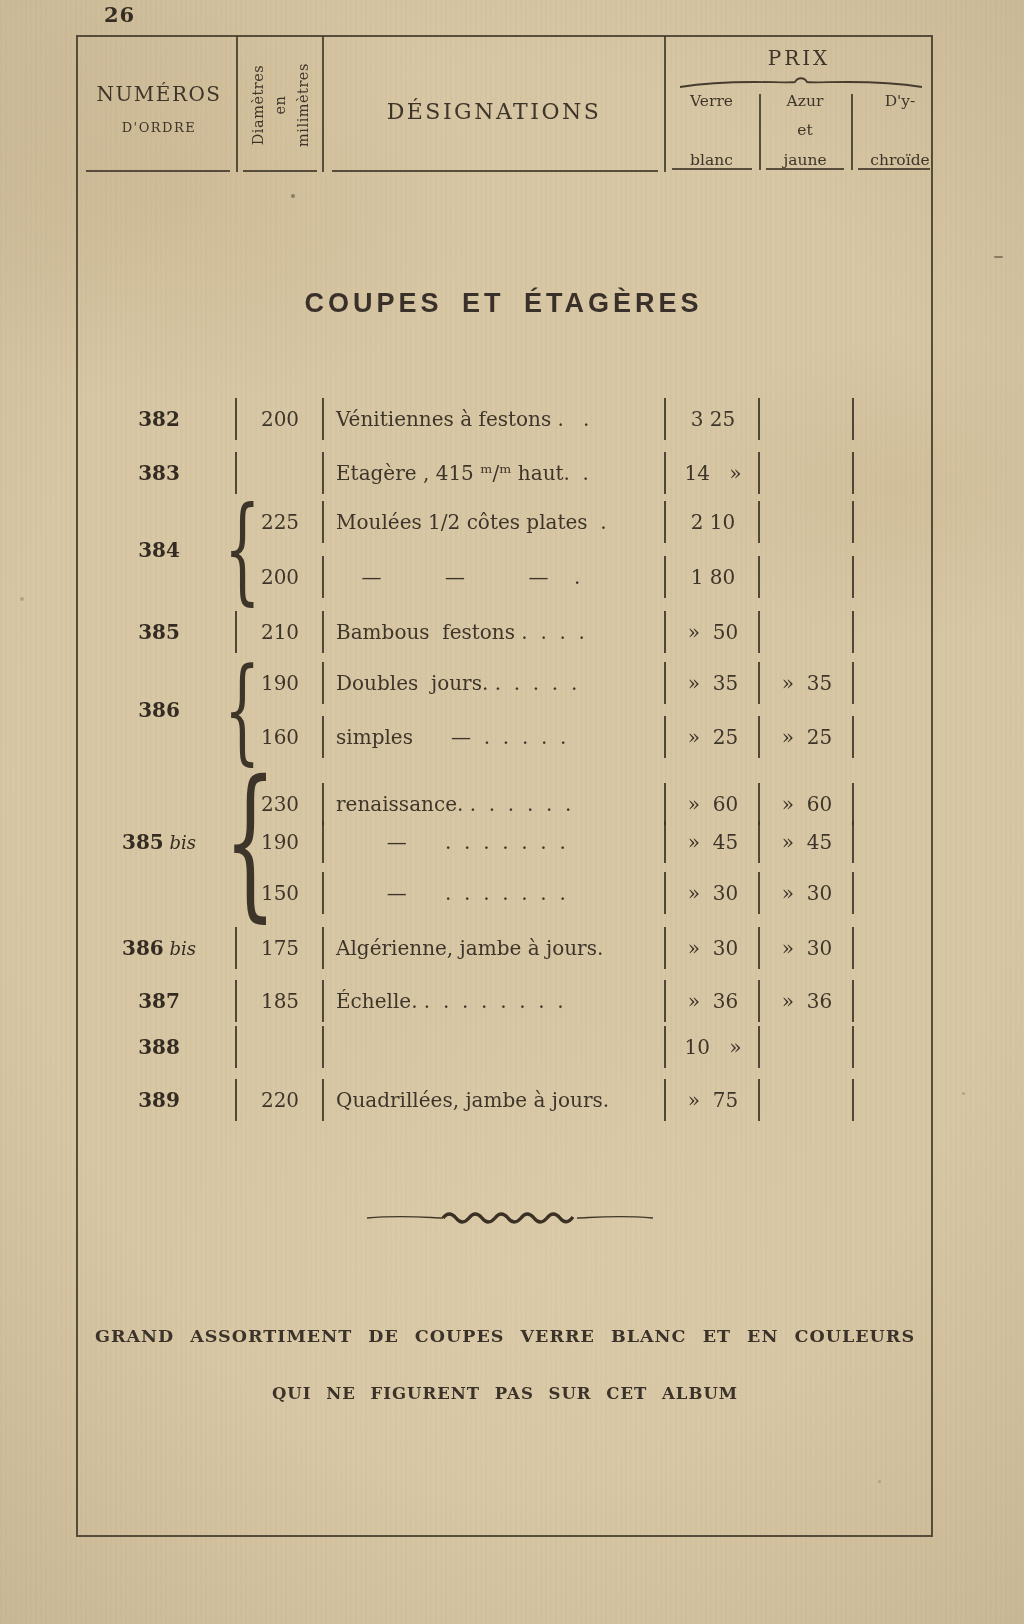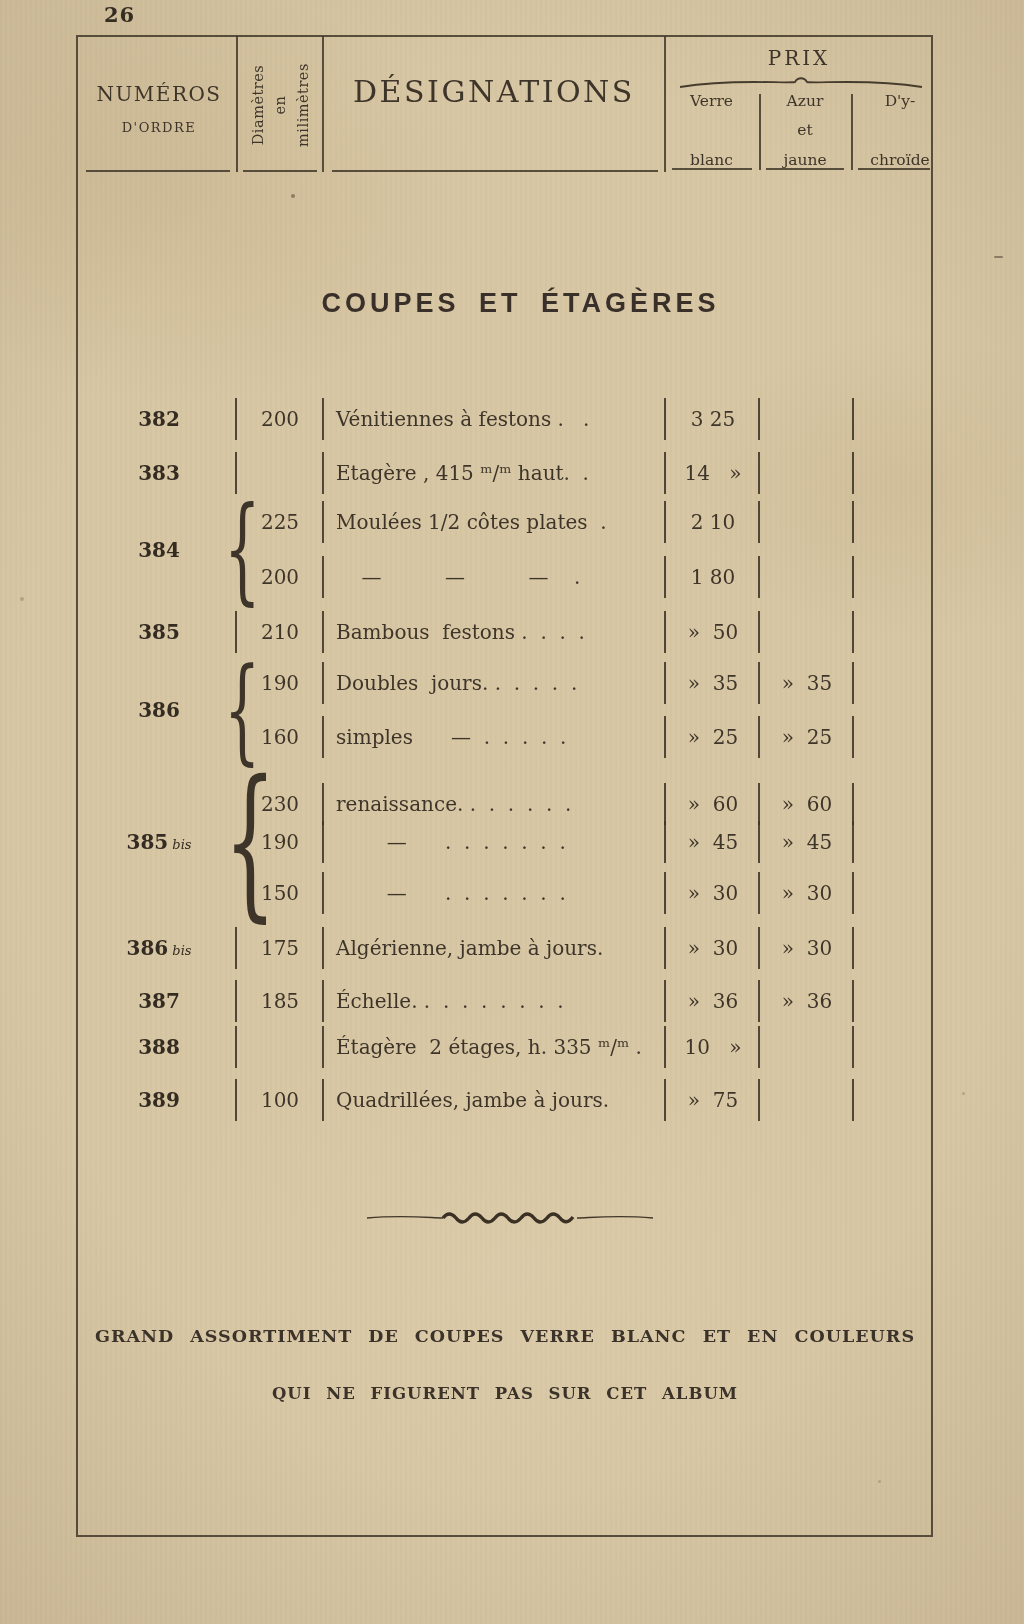--- a/index.html
+++ b/index.html
@@ -20,41 +20,41 @@
   #outer-box{left:76px;top:35px;width:857px;height:1502px;border:2px solid rgba(66,56,42,0.85);box-sizing:border-box;}
   .hv{width:2px;background:rgba(66,56,42,0.85);}
   .hl{height:2px;background:rgba(66,56,42,0.85);}
   
   #page-number{left:104px;top:2px;font-size:21px;font-weight:bold;letter-spacing:1px;color:#352d22;}
   #col-numeros{left:84px;top:68px;width:150px;height:80px;display:flex;flex-direction:column;align-items:center;justify-content:center;gap:14px;}
   #col-numeros .l1{font-size:20px;letter-spacing:1.5px;}
   #col-numeros .l2{font-size:13px;letter-spacing:1.5px;}
   #col-diam{left:239px;top:40px;width:84px;height:130px;}
   #col-diam .rot{position:absolute;left:50%;top:50%;width:130px;transform:translate(-50%,-50%) rotate(-90deg);text-align:center;font-size:14.5px;line-height:1.55;letter-spacing:0.5px;}
-  #col-desig{left:325px;top:24px;width:338px;height:134px;display:flex;align-items:center;justify-content:center;font-size:30px;letter-spacing:2.5px;}
+  #col-desig{left:325px;top:44px;width:338px;height:134px;display:flex;align-items:center;justify-content:center;font-size:22px;letter-spacing:2.5px;}
   #prix-label{left:665px;top:46px;width:268px;text-align:center;font-size:20px;letter-spacing:3px;}
   #prix-brace{left:676px;top:74px;}
   .subcol{top:94px;height:74px;display:flex;flex-direction:column;justify-content:space-between;align-items:center;font-size:15.5px;line-height:1;}
   #subcol-verre{left:667px;width:89px;}
   #subcol-azur{left:761px;width:88px;}
   #subcol-dy{left:853px;width:94px;}
   
-  #section-title{left:92px;top:288px;width:857px;text-align:center;font-family:"Liberation Sans","DejaVu Sans",sans-serif;font-weight:bold;font-size:27px;letter-spacing:4px;word-spacing:8px;color:#39302a;}
+  #section-title{left:75px;top:288px;width:857px;text-align:center;font-family:"Liberation Sans","DejaVu Sans",sans-serif;font-weight:bold;font-size:27px;letter-spacing:4px;word-spacing:8px;color:#39302a;}
   
   .trow{position:absolute;left:76px;width:857px;height:48px;font-size:20px;line-height:48px;}
   .trow .cell{position:absolute;top:0;height:48px;white-space:pre;}
   .trow .dia{left:164px;width:80px;text-align:center;}
   .trow .desc{left:260px;width:330px;text-align:left;}
   .trow .p1{left:594px;width:86px;text-align:center;}
   .trow .p2{left:688px;width:86px;text-align:center;}
   .trow .p3{left:782px;width:70px;text-align:center;}
   .vbar{position:absolute;top:3px;height:42px;width:2px;background:rgba(62,52,40,0.88);}
   .b1{left:159px;}.b2{left:246px;}.b3{left:588px;}.b4{left:682px;}.b5{left:776px;}
   .entry{position:absolute;left:88px;width:142px;height:48px;line-height:48px;text-align:center;font-size:20px;font-weight:bold;color:#342c22;white-space:pre;}
-  .entry .entry-suffix{font-weight:normal;font-style:italic;font-size:13px;}
+  .entry .entry-suffix{font-weight:normal;font-style:italic;font-size:18px;}
   .brace{position:absolute;left:216px;width:32px;text-align:center;color:#3e352a;overflow:visible;}
   .brace-glyph{display:block;font-family:"DejaVu Serif",serif;transform:scaleX(0.5);transform-origin:center;}
   
   #ornament{left:365px;top:1206px;}
   #footer-line1{left:80px;top:1326px;width:850px;text-align:center;font-size:17.5px;font-weight:bold;letter-spacing:1px;word-spacing:9px;color:#3b322a;}
   #footer-line2{left:80px;top:1384px;width:850px;text-align:center;font-size:16.5px;font-weight:bold;letter-spacing:1px;word-spacing:8px;color:#3b322a;}
   .speck{position:absolute;background:rgba(70,58,42,0.5);border-radius:50%;}
 </style>
 </head>
 <body>
@@ -268,32 +268,31 @@
       <span class="cell p2">»  36</span>
       <span class="cell p3"></span>
     </div>
     <div class="trow" style="top: 1023px;">
       <span class="vbar b1"></span>
       <span class="vbar b2"></span>
       <span class="vbar b3"></span>
       <span class="vbar b4"></span>
       <span class="vbar b5"></span>
       <span class="cell dia"></span>
-      <span class="cell desc">Étagère  2 étages, h. 335 ᵐ/ᵐ .</span>
       <span class="cell p1">10   »</span>
       <span class="cell p2"></span>
       <span class="cell p3"></span>
     </div>
     <div class="trow" style="top: 1076px;">
       <span class="vbar b1"></span>
       <span class="vbar b2"></span>
       <span class="vbar b3"></span>
       <span class="vbar b4"></span>
       <span class="vbar b5"></span>
-      <span class="cell dia">100</span>
+      <span class="cell dia">220</span>
       <span class="cell desc">Quadrillées, jambe à jours.</span>
       <span class="cell p1">»  75</span>
       <span class="cell p2"></span>
       <span class="cell p3"></span>
     </div>
     <div class="entry" style="top: 395px;"><span class="entry-label">382</span></div>
     <div class="entry" style="top: 449px;"><span class="entry-label">383</span></div>
     <div class="entry" style="top: 525.5px;"><span class="entry-label">384</span></div>
     <div class="brace" style="top: 493px; height: 113px;">
       <span class="brace-glyph" style="font-size: 115.26px; line-height: 113px;">{</span>

